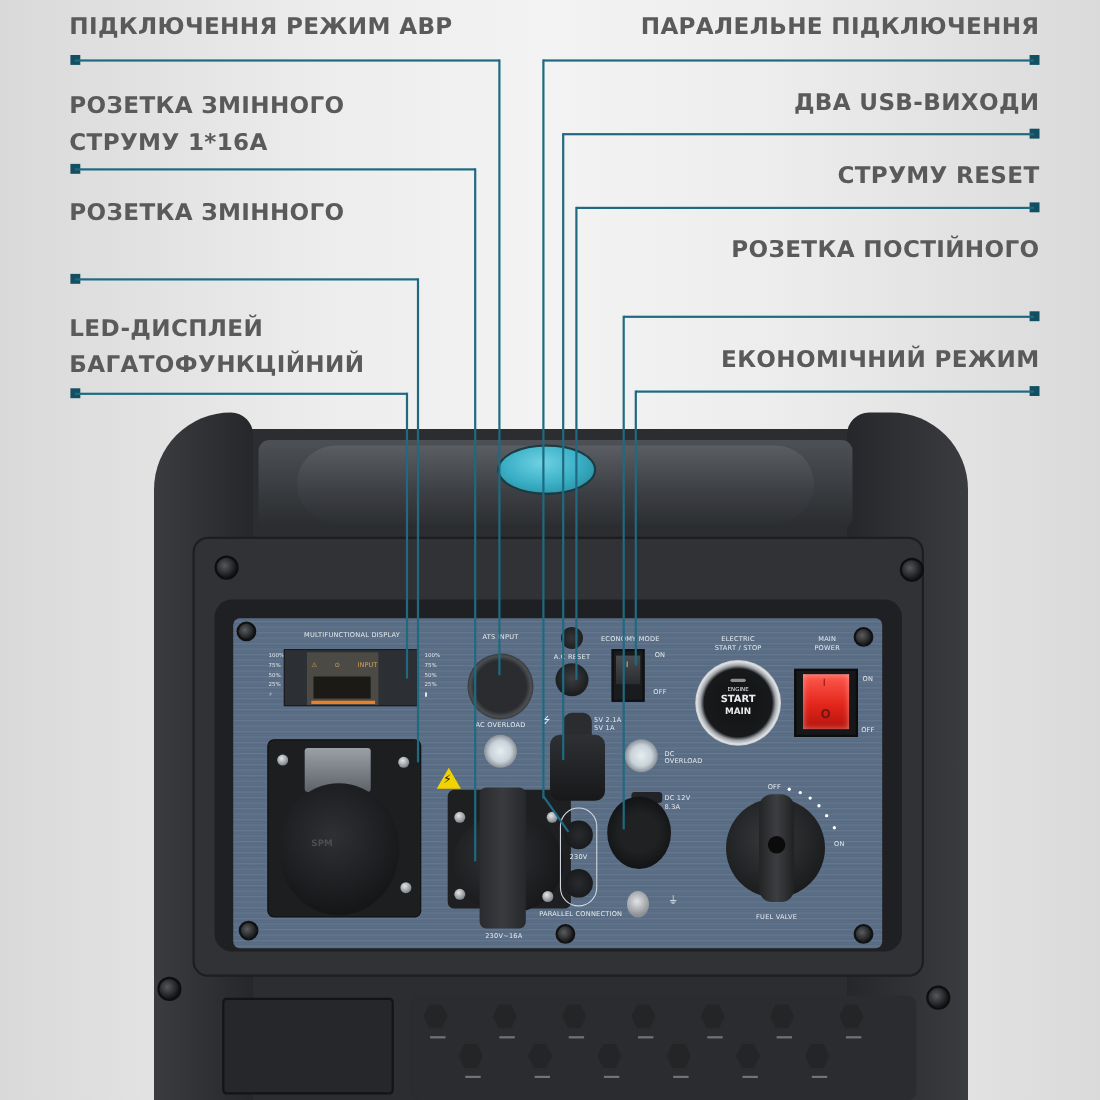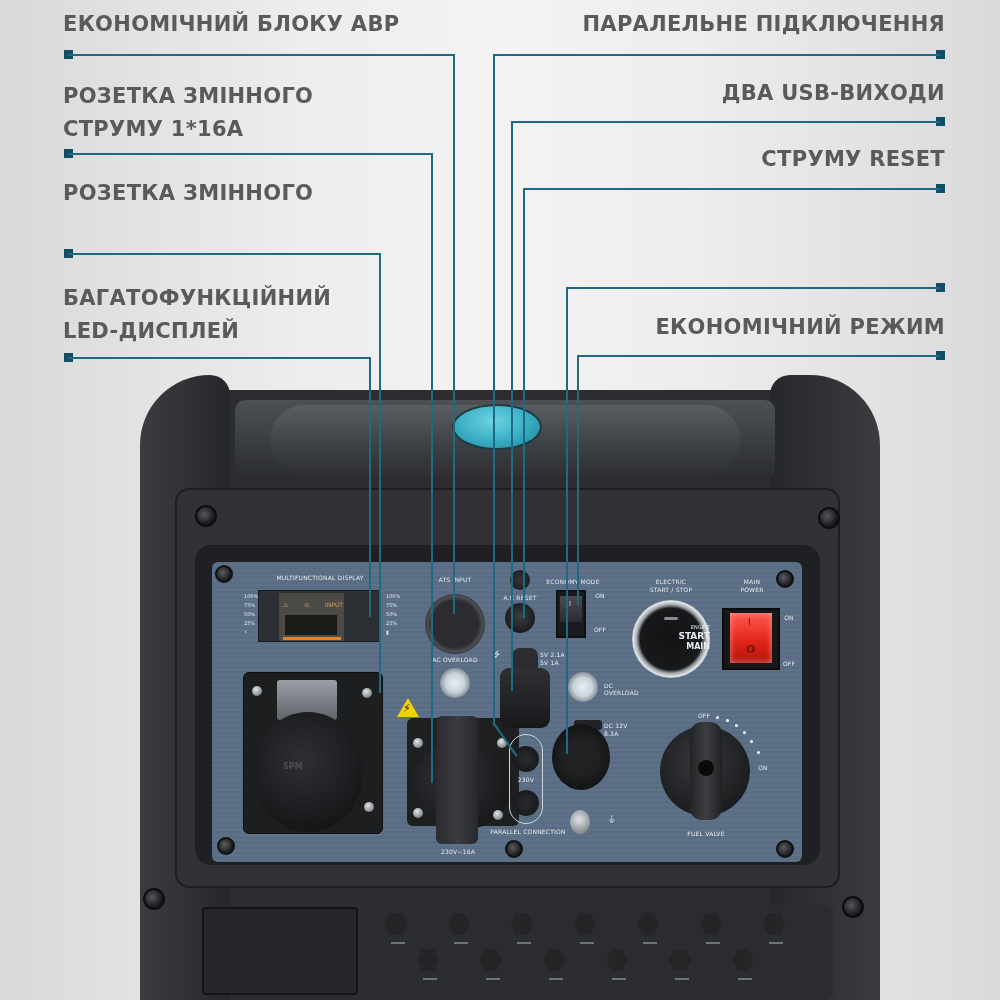--- a/index.html
+++ b/index.html
@@ -173,21 +173,21 @@
   .eco-rocker {
     position: absolute; left: 560px; top: 596px; width: 22px; height: 26px;
     background: linear-gradient(180deg, #4a4c50, #2a2c2f);
   }
   .start-btn {
     position: absolute; left: 632px; top: 600px; width: 78px; height: 78px; border-radius: 50%;
     background: radial-gradient(circle, #121315 0%, #18191b 56%, #9ea3a8 62%, #e0e3e6 68%, #6c7075 78%, #2d2f32 88%);
   }
   .start-text {
     position: absolute; font-family: "DejaVu Sans", sans-serif; color: #e9ecef;
-    text-align: right; white-space: nowrap;
+    text-align: center; white-space: nowrap;
   }
   .power-switch {
     position: absolute; left: 722px; top: 608px; width: 58px; height: 62px;
     background: #161719; border: 2px solid #0c0c0d;
   }
   .power-rocker {
     position: absolute; left: 730px; top: 613px; width: 42px; height: 50px;
     background: linear-gradient(180deg, #ff5a4e 0%, #e3261c 55%, #b3140d 100%);
     box-shadow: inset 0 0 6px rgba(255,200,200,0.6);
   }
@@ -415,44 +415,45 @@
   <div class="vent-slot" style="left:396px;top:37px;"></div>
   <div class="vent-slot" style="left:50px;top:73px;"></div>
   <div class="vent-slot" style="left:113px;top:73px;"></div>
   <div class="vent-slot" style="left:176px;top:73px;"></div>
   <div class="vent-slot" style="left:239px;top:73px;"></div>
   <div class="vent-slot" style="left:302px;top:73px;"></div>
   <div class="vent-slot" style="left:365px;top:73px;"></div>
 </div>
 
 <div class="label" style="left:63px;top:8px;">
-  <div>ЕКОНОМІЧНИЙ БЛОКУ АВР</div>
+  <div>ПІДКЛЮЧЕННЯ РЕЖИМ АВР</div>
 </div>
 <div class="label" style="left:63px;top:80px;">
   <div>РОЗЕТКА ЗМІННОГО</div>
   <div>СТРУМУ  1*16А</div>
 </div>
 <div class="label" style="left:63px;top:177px;">
   <div>РОЗЕТКА ЗМІННОГО</div>
 </div>
 <div class="label" style="left:63px;top:282px;">
+  <div>LED-ДИСПЛЕЙ</div>
   <div>БАГАТОФУНКЦІЙНИЙ</div>
-  <div>LED-ДИСПЛЕЙ</div>
 </div>
 
 <div class="label right" style="right:55px;top:8px;">
   <div>ПАРАЛЕЛЬНЕ ПІДКЛЮЧЕННЯ</div>
 </div>
 <div class="label right" style="right:55px;top:77px;">
   <div>ДВА USB-ВИХОДИ</div>
 </div>
 <div class="label right" style="right:55px;top:143px;">
   <div>СТРУМУ RESET</div>
 </div>
 <div class="label right" style="right:55px;top:211px;">
+  <div>РОЗЕТКА ПОСТІЙНОГО</div>
 </div>
 <div class="label right" style="right:55px;top:311px;">
   <div>ЕКОНОМІЧНИЙ РЕЖИМ</div>
 </div>
 
 <div class="dot" style="left:64px;top:50px;"></div>
 <div class="hline" style="left:68px;top:54px;width:386px;"></div>
 <div class="vline" style="left:453px;top:54px;height:560px;"></div>
 
 <div class="dot" style="left:64px;top:149px;"></div>

